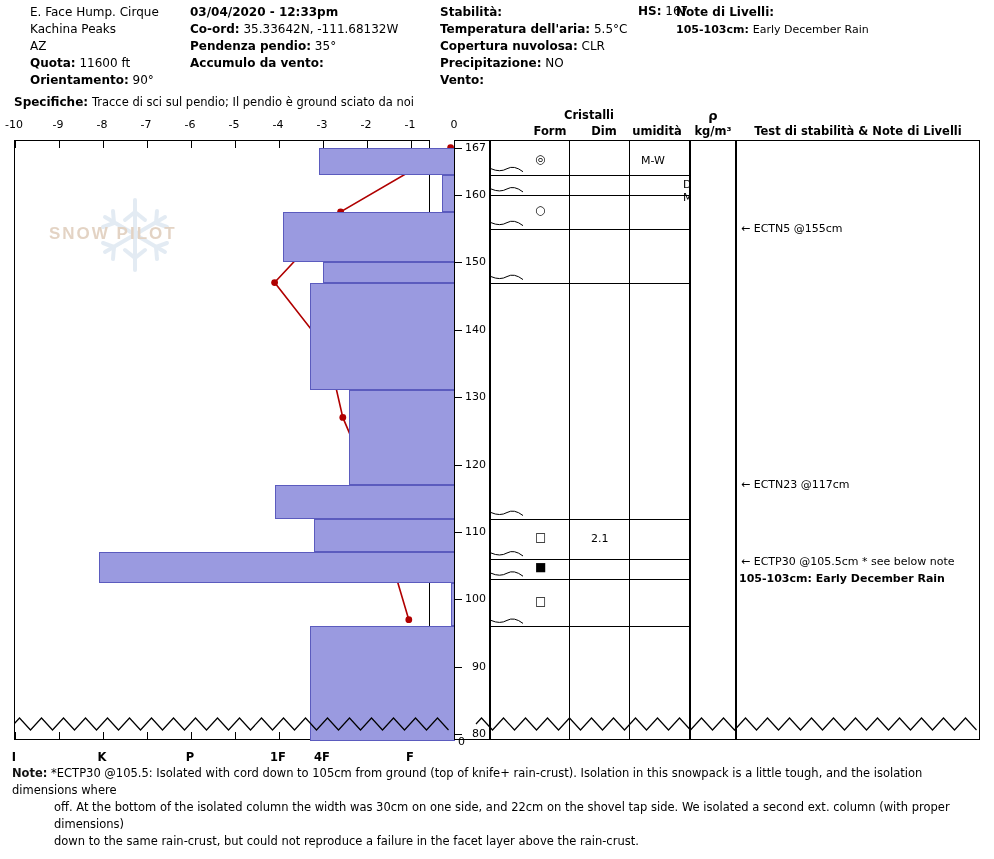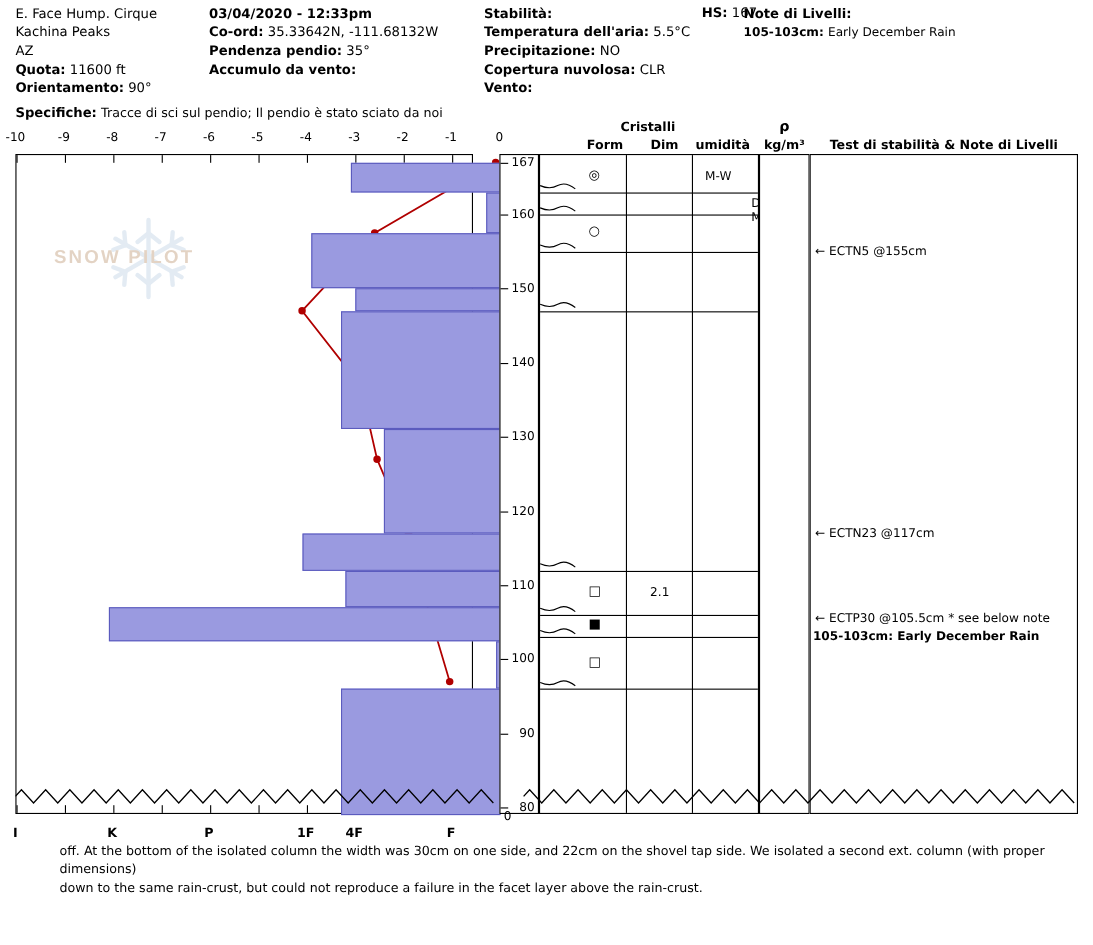--- a/index.html
+++ b/index.html
@@ -9,21 +9,21 @@
     font-family:"DejaVu Sans", sans-serif;
     font-size:12px;
     color:#000;
     position:relative;
     overflow:hidden;
   }
   .hdr{
     position:absolute;left:0;top:0;width:994px;height:110px;
   }
   .hdr-col{position:absolute;top:4px;line-height:17px;}
-  .c1{left:14px;width:170px;}
+  .c1{left:30px;width:170px;}
   .c2{left:190px;width:245px;}
   .c3{left:440px;width:230px;}
   .c4{left:676px;width:310px;}
   .lbl{font-weight:bold;}
   .row{white-space:nowrap;}
   .spec{position:absolute;left:14px;top:95px;white-space:nowrap;}
   .spec .val{font-size:11.5px;}
   .notehdr{font-weight:bold;}
   .notesub{font-size:11px;font-weight:bold;}
   .notesub .nval{font-weight:normal;}
@@ -96,37 +96,37 @@
   <div class="hdr-col c2">
     <div class="row"><span class="lbl">03/04/2020 - 12:33pm</span></div>
     <div class="row"><span class="lbl">Co-ord:</span> <span>35.33642N, -111.68132W</span></div>
     <div class="row"><span class="lbl">Pendenza pendio:</span> <span>35°</span></div>
     <div class="row"><span class="lbl">Accumulo da vento:</span> <span></span></div>
   </div>
 
   <div class="hdr-col c3">
     <div class="row"><span class="lbl">Stabilità:</span> <span></span></div>
     <div class="row"><span class="lbl">Temperatura dell'aria:</span> <span>5.5°C</span></div>
+    <div class="row"><span class="lbl">Copertura nuvolosa:</span> <span>CLR</span></div>
     <div class="row"><span class="lbl">Precipitazione:</span> <span>NO</span></div>
-    <div class="row"><span class="lbl">Copertura nuvolosa:</span> <span>CLR</span></div>
     <div class="row"><span class="lbl">Vento:</span> <span></span></div>
   </div>
 
   <div style="position:absolute;left:638px;top:4px;">
     <span class="lbl">HS:</span> <span>167</span>
   </div>
 
   <div class="hdr-col c4">
     <div class="row notehdr">Note di Livelli:</div>
     <div class="row notesub"><span>105-103cm:</span> <span class="nval">Early December Rain</span></div>
   </div>
 
   <div class="spec">
     <span class="lbl">Specifiche:</span>
-    <span class="val">Tracce di sci sul pendio;  Il pendio è stato sciato da noi</span>
+    <span class="val">Tracce di sci sul pendio;  Il pendio è ground sciato da noi</span>
   </div>
 </div>
 
 <div class="axisrow" id="xaxis">
     <div class="xtick" style="left: -13px;">-10</div>
     <div class="xtick" style="left: 31px;">-9</div>
     <div class="xtick" style="left: 75px;">-8</div>
     <div class="xtick" style="left: 119px;">-7</div>
     <div class="xtick" style="left: 163px;">-6</div>
     <div class="xtick" style="left: 207px;">-5</div>
@@ -289,15 +289,16 @@
 <div class="hscale" id="hscale">
     <div class="hs" style="left: -15px;">I</div>
     <div class="hs" style="left: 73px;">K</div>
     <div class="hs" style="left: 161px;">P</div>
     <div class="hs" style="left: 249px;">1F</div>
     <div class="hs" style="left: 293px;">4F</div>
     <div class="hs" style="left: 381px;">F</div>
   </div>
 
 <div class="footer">
+  <p><span class="flab">Note:</span> <span>*ECTP30 @105.5: Isolated with cord down to  105cm from ground (top of knife+ rain-crust). Isolation in this snowpack is a little tough, and the isolation dimensions where</span></p>
   <p style="padding-left:42px;"><span>off. At the bottom of the isolated column the width was 30cm on one side, and 22cm on the shovel tap side. We isolated a second ext. column (with proper dimensions)</span></p>
   <p style="padding-left:42px;"><span>down to the same rain-crust, but could not reproduce a failure in the facet layer above the rain-crust.</span></p>
 </div>
 
 </body></html>

